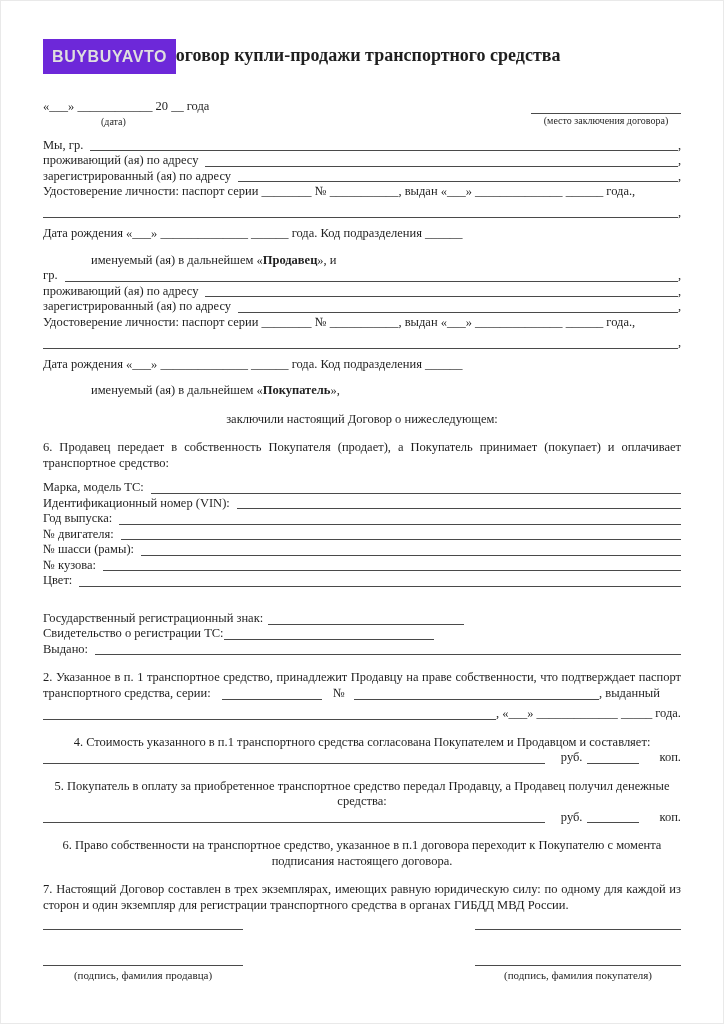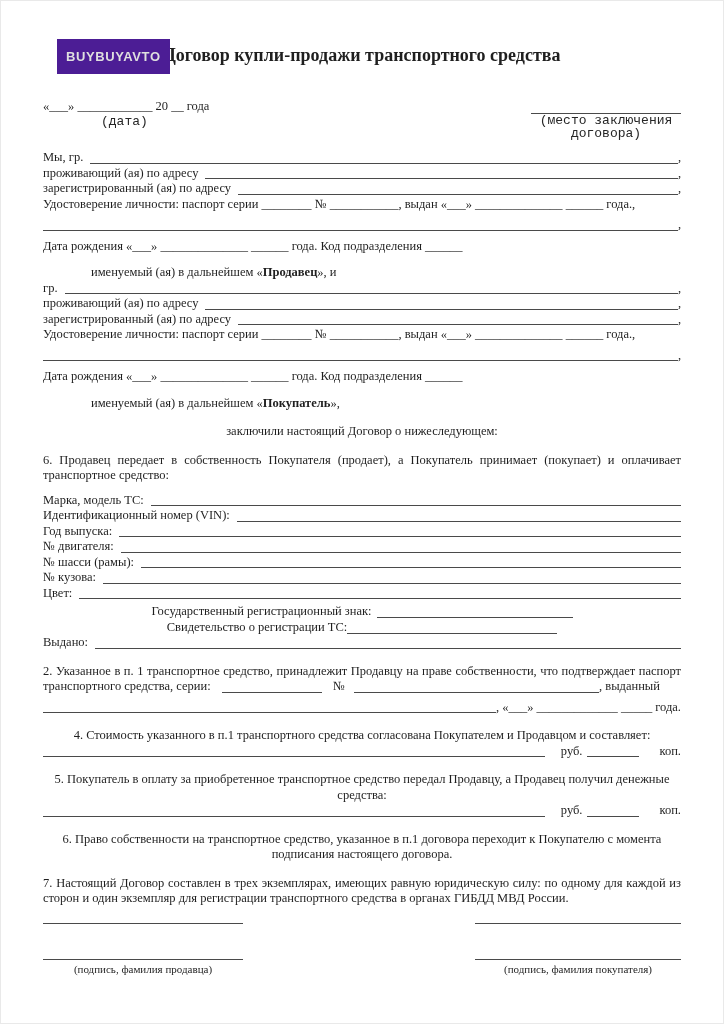--- a/index.html
+++ b/index.html
@@ -8,31 +8,30 @@
     font-family:"Liberation Serif","DejaVu Serif",serif;
     font-size:12.5px;line-height:15.5px;color:#1f1f1f;
     box-sizing:border-box;border:1px solid #e9e9e9;
   }
   .page{padding:36px 42px 0 42px;}
 
   
   .header{position:relative;height:58px;}
   .logo{
     position:absolute;left:0;top:2px;
-    background:#4c1d95;color:#dfdfdf;
+    background:#6d28d9;color:#dfdfdf;
     font-family:"Liberation Sans","DejaVu Sans",sans-serif;
-    font-weight:bold;font-size:13px;letter-spacing:0.6px;
+    font-weight:bold;font-size:16px;letter-spacing:0.6px;
     padding:10px 9px 9px 9px;
-    margin-left:14px;
   }
   .title{text-align:center;font-weight:bold;font-size:18px;padding-top:11px;}
 
   
   .dateline{display:flex;justify-content:space-between;margin-top:4px;}
-  .caption{font-size:13px;line-height:13px;color:#262626;font-family:Liberation Mono, monospace;}
+  .caption{font-size:10px;line-height:13px;color:#262626;}
   .date-cap{margin-left:58px;}
   .place-col{width:150px;text-align:center;}
   .place-line{border-bottom:1px solid #4a4a4a;height:14px;}
 
   
   .row{display:flex;align-items:flex-end;}
   .t{white-space:pre;}
   .lbl{padding-right:5px;}
   .fill{flex:1 1 auto;border-bottom:1px solid #4a4a4a;margin:0 0 2px 2px;}
   .iblank{display:inline-block;border-bottom:1px solid #4a4a4a;height:11px;vertical-align:-3px;}
@@ -43,21 +42,21 @@
   .w52{width:52px;}
 
   .sec{margin-top:10px;}
   .cont-row{margin-top:5px;}
   .birth{margin-top:6px;}
   .naming{margin-top:11px;margin-left:48px;}
   .para{margin-top:13px;text-align:center;}
   .just{text-align:justify;}
 
   .veh{margin-top:9px;}
-  .reg{margin-top:3px;text-align:center;}
+  .reg{margin-top:22px;}
 
   .money{margin-top:0;}
   .money .t{padding-left:16px;}
   .money .iblank{margin:0 4px 2px 5px;}
 
   
   .sigs{display:flex;justify-content:space-between;margin-top:16px;align-items:center;}
   .sig-col{width:200px;}
   .sig-col.right{width:206px;}
   .sig-line{border-bottom:1px solid #4a4a4a;height:0;}

